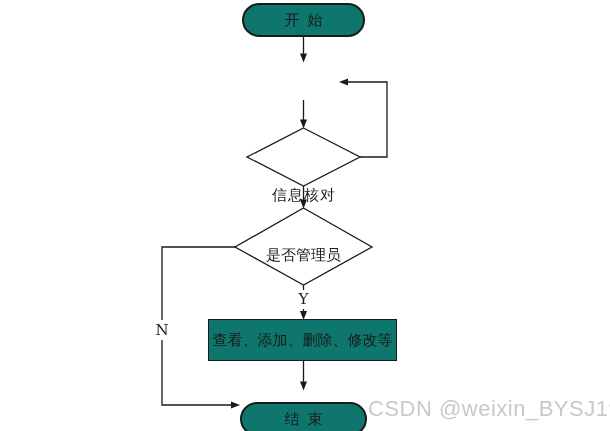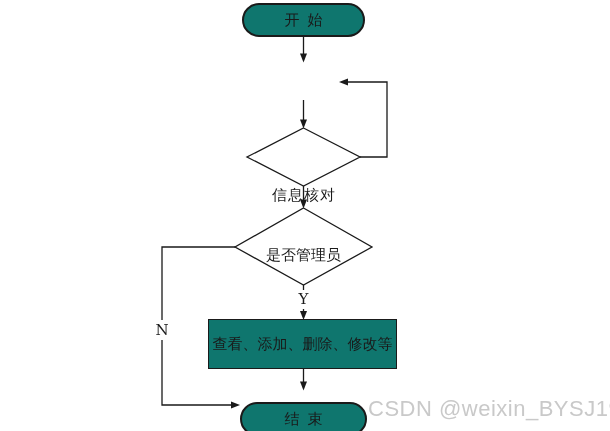--- a/index.html
+++ b/index.html
@@ -26,21 +26,21 @@
     position:absolute;display:flex;align-items:center;justify-content:center;
     background:#ffffff;font-family:"DejaVu Serif", serif;font-size:15px;line-height:1;
   }
   .watermark{
     position:absolute;left:368px;top:398px;
     font-family:"Liberation Sans", sans-serif;font-size:22px;line-height:1;
     color:#c9c9c9;white-space:nowrap;letter-spacing:0.5px;
   }
   #n-start  {left:242px;top:3px;  width:123px;height:34px;}
   #n-login  {left:267px;top:62px; width:71px; height:38px;}
-  #n-ops    {left:208px;top:319px;width:189px;height:50px;}
+  #n-ops    {left:208px;top:319px;width:189px;height:42px;}
   #n-end    {left:240px;top:390px;width:127px;height:34px;margin-top:12px;}
   #lbl-verify{left:243px;top:147px;width:121px;height:20px;margin-top:38px;}
   #lbl-admin {left:233px;top:237px;width:141px;height:20px;margin-top:8px;}
   #lbl-y{left:294px;top:290px;width:19px;height:19px;}
   #lbl-n{left:152px;top:320px;width:20px;height:20px;}
 </style>
 </head>
 <body>
 
 <div class="canvas">

